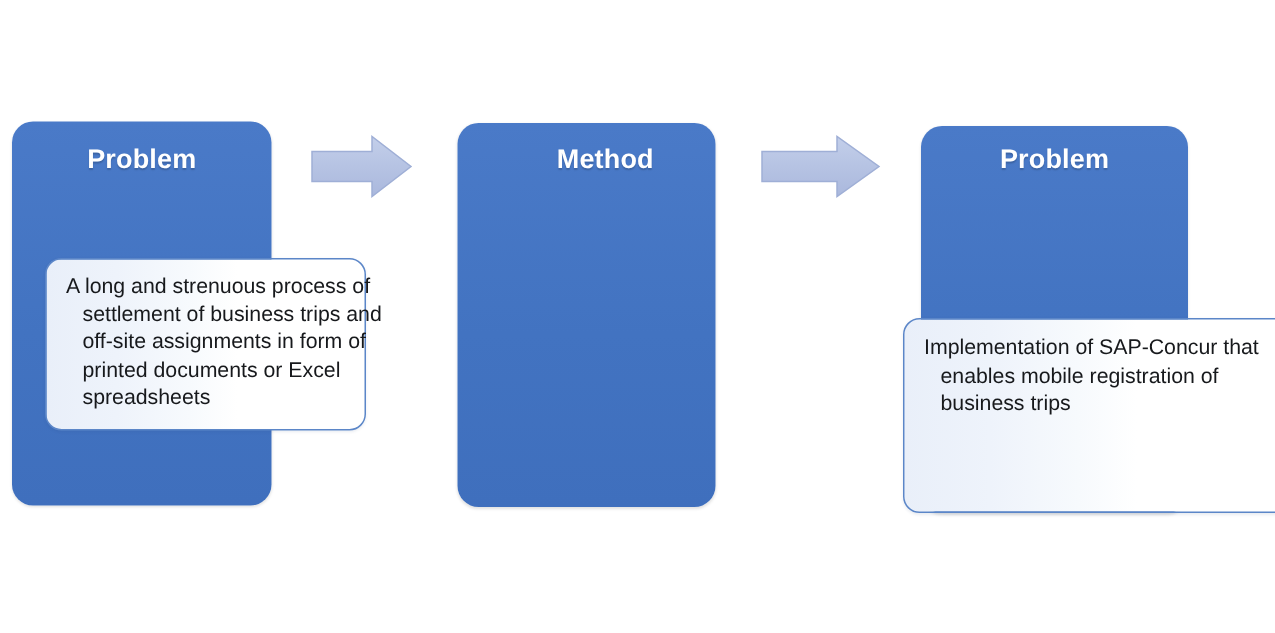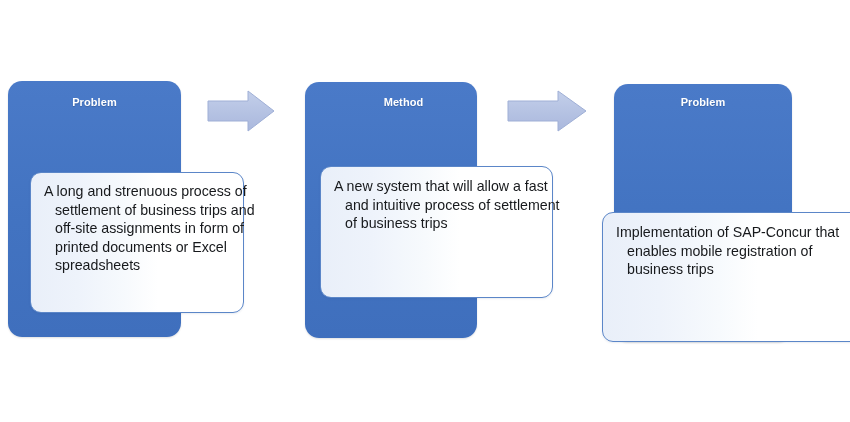--- a/index.html
+++ b/index.html
@@ -29,21 +29,21 @@
     border-radius: 14px;
     box-shadow: 0 1px 2px rgba(0,0,0,0.12);
   }
   .panel-title {
     position: absolute;
     left: 0;
     right: 0;
     text-align: center;
     color: #ffffff;
     font-weight: bold;
-    font-size: 11px;
+    font-size: 18px;
     letter-spacing: 0.1px;
     line-height: 1;
     text-shadow: 0 1px 1px rgba(0,0,0,0.18);
   }
 
   #panel-problem  { left: 8px;   top: 81px; width: 173px; height: 256px; }
   #panel-method   { left: 305px; top: 82px; width: 172px; height: 256px; }
   #panel-solution { left: 614px; top: 84px; width: 178px; height: 258px; }
 
   #panel-problem  .panel-title { top: 16px; }
@@ -67,21 +67,21 @@
   .card-text {
     position: absolute;
     color: #17191c;
     font-size: 14.2px;
     line-height: 18.6px;
     padding-left: 17px;
     text-indent: -11px;
     white-space: pre-line;
   }
 
-  #card-problem  { left: 30px;  top: 172px; width: 214px; height: 141px; }
+  #card-problem  { left: 30px;  top: 172px; width: 214px; height: 115px; }
   #card-method   { left: 320px; top: 166px; width: 233px; height: 132px; }
   #card-solution { left: 602px; top: 168px; width: 260px; height: 130px; margin-top: 44px; }
 
   #card-problem  .card-text { left: 7px;  top: 9px;  width: 200px; }
   #card-method   .card-text { left: 7px;  top: 10px; width: 222px; }
   #card-solution .card-text { left: 7px;  top: 10px; width: 230px; }
 
   
   .arrow {
     position: absolute;
@@ -129,21 +129,18 @@
   </div>
 
   <div class="panel" id="panel-solution">
     <div class="panel-title">Problem</div>
   </div>
 
   <div class="card" id="card-problem">
     <div class="card-text">A long and strenuous process of settlement of business trips and off-site assignments in form of printed documents or Excel spreadsheets</div>
   </div>
 
-  <div class="card" id="card-method">
-    <div class="card-text">A new system that will allow a fast and intuitive process of settlement of business trips</div>
-  </div>
 
   <div class="card" id="card-solution">
     <div class="card-text">Implementation of SAP-Concur that enables mobile registration of business trips</div>
   </div>
 
 </div>
 
 </body></html>

